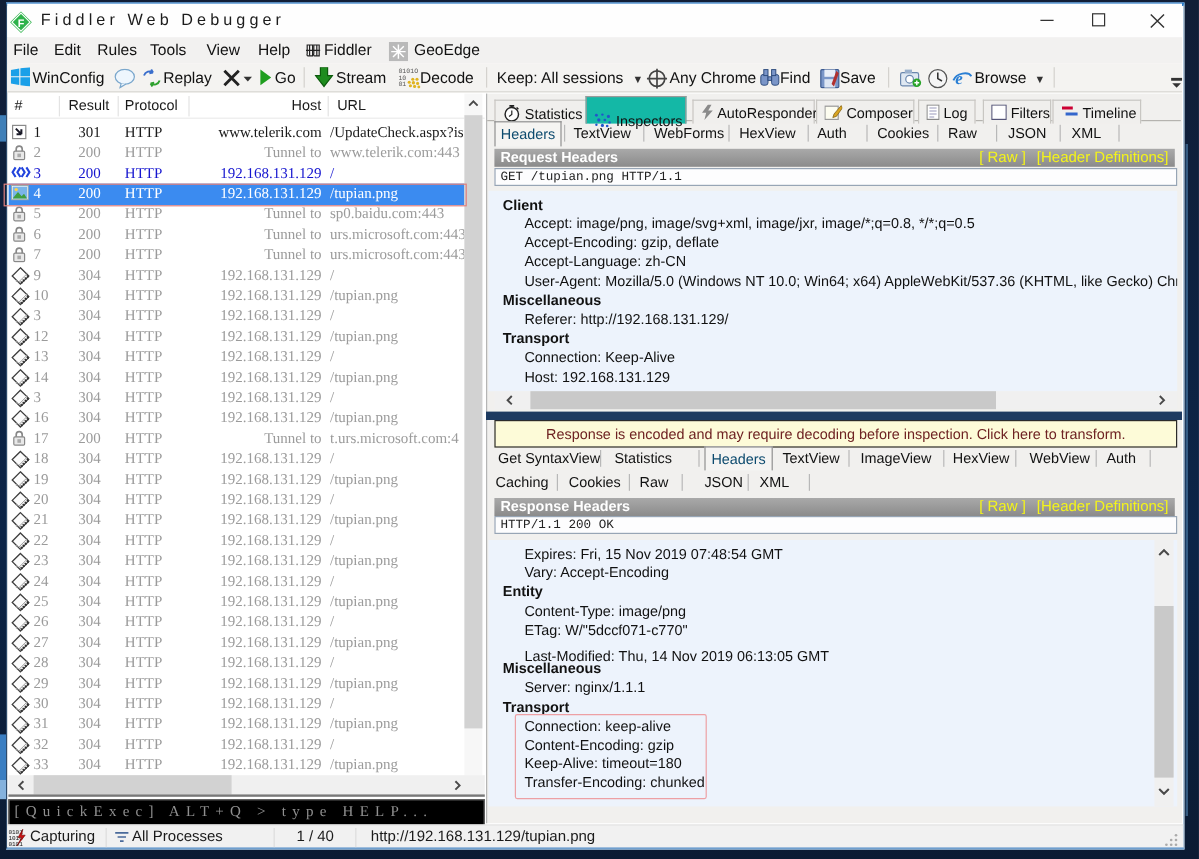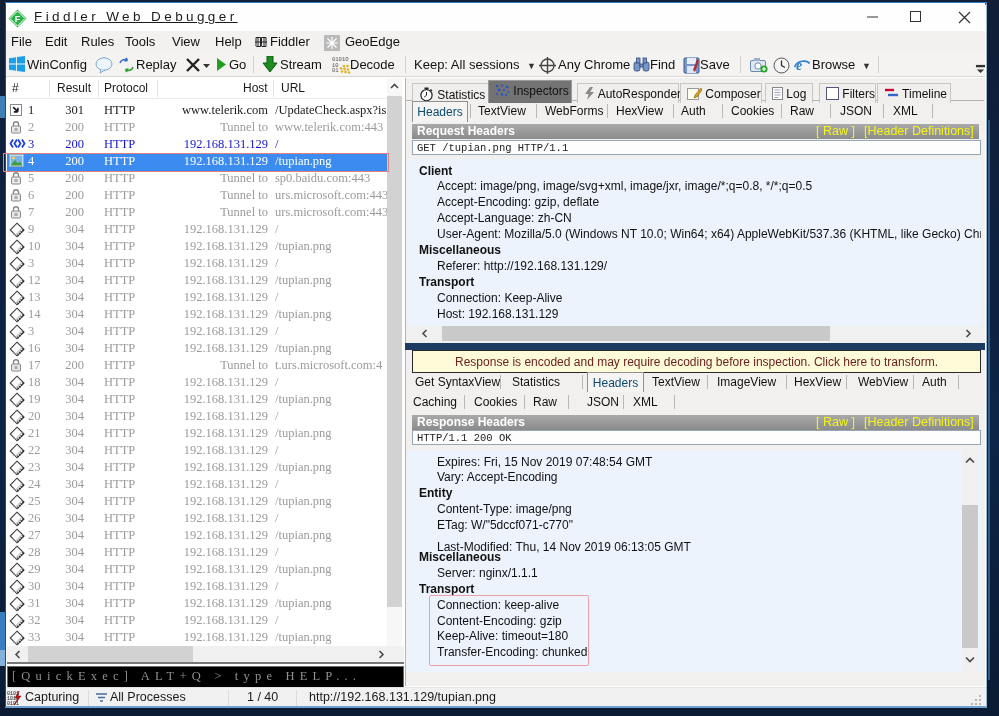--- a/index.html
+++ b/index.html
@@ -4,21 +4,21 @@
 * { margin:0; padding:0; box-sizing:border-box; }
 html,body { width:999px; height:716px; overflow:hidden; background:linear-gradient(180deg,#111e36 0%,#0d2242 40%,#0c2548 62%,#0b1b33 100%);
   font-family:"Liberation Sans",sans-serif; }
 #stage { position:absolute; left:0; top:0; width:999px; height:716px; }
 .abs { position:absolute; }
 
 #win { position:absolute; left:5px; top:2px; width:982px; height:706px; background:#fff;
   border-top:3px solid #2a7ac6; border-left:1px solid #2e4a6a; border-right:1px solid #9ab6d0; border-bottom:2px solid #6f9fce;}
 
 #title { position:absolute; left:6px; top:3px; width:979px; height:28px; background:#fefefe; }
-#title .txt { position:absolute; left:28px; top:6px; font-size:13.5px; letter-spacing:3.4px; color:#1c1c1c;text-decoration:underline; }
+#title .txt { position:absolute; left:28px; top:6px; font-size:13.5px; letter-spacing:3.4px; color:#1c1c1c; }
 .winbtn { position:absolute; top:0; width:45px; height:28px; color:#111; text-align:center; }
 
 #menu { position:absolute; left:6px; top:31px; width:979px; height:22px; background:#f2f1f0;
   font-size:13px; color:#111; }
 #menu span { position:absolute; top:3px;text-align:right; }
 
 #tbar { position:absolute; left:6px; top:53px; width:979px; height:24px; background:#f4f3f1;
   border-bottom:1px solid #d9d7d3; font-size:13px; color:#111; }
 #tbar .t { position:absolute; top:4px; }
 #tbar .sep { position:absolute; top:3px; width:1px; height:17px; background:#d4d2ce; }
@@ -52,21 +52,21 @@
 #qexec { position:absolute; left:7px; top:665.5px; width:397px; height:31px; background:#000; border:1px solid #6a6a6a;
   color:#909090; font-size:12.5px; letter-spacing:5.2px; font-family:"Liberation Serif",serif; }
 #status { position:absolute; left:6px; top:687px; width:980px; height:19px; background:#f1f1f1; border-top:1px solid #e3e3e3;
   font-size:12.5px; color:#1a1a1a; }
 #status .sep { position:absolute; top:2px; width:1px; height:16px; background:#dcdcdc; }
 
 #rpanel { position:absolute; left:405px; top:78px; width:580px; height:608px; background:#f1f0ee; border-left:1px solid #b5b5b5; }
 .tabs1 { position:absolute; left:407px; height:23px; font-size:12px; color:#111; }
 .tab { position:absolute; top:3px; height:20px; background:#f0efed; border:1px solid #c8c6c2; border-bottom:none;
   padding:3px 6px 0 6px; white-space:nowrap; }
-.tab.on { background:#737373; top:0; height:23px; padding-top:3px; z-index:3; border-color:#9a9a9a; }
+.tab.on { background:#14b8a6; top:0; height:23px; padding-top:13px; z-index:3; border-color:#9a9a9a; }
 .sub { position:absolute; font-size:12px; color:#111; white-space:nowrap; }
 .subsel { position:absolute; border:1px solid #909090; border-bottom:none; background:#f5f4f2; font-size:12px; color:#0c4a6e; text-align:center; }
 .ssep { position:absolute; width:1px; height:14px; background:#b8b8b8; }
 
 .gbar { position:absolute; left:412px; width:567px; height:15px;
   background:linear-gradient(#a9a9a9,#8b8b8b); color:#fff; font-size:12px; font-weight:bold; }
 .gbar .l { position:absolute; left:5px; top:0.5px; }
 .gbar .y { position:absolute; top:0.5px; color:#f4f41a; font-weight:normal; font-size:12.5px; }
 .mbox { position:absolute; left:412px; width:569px; height:15px; background:#fdfdfe; border:1px solid #97a5b5;
   font-family:"Liberation Mono",monospace; font-size:10.5px; color:#222; padding:1px 0 0 4px; }

